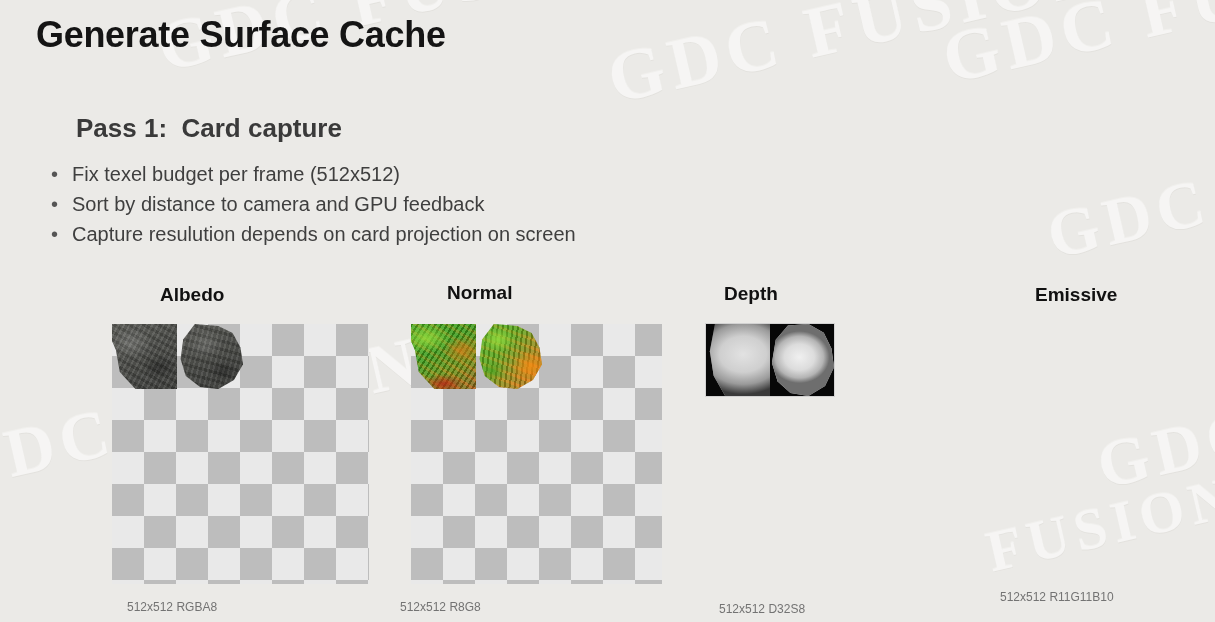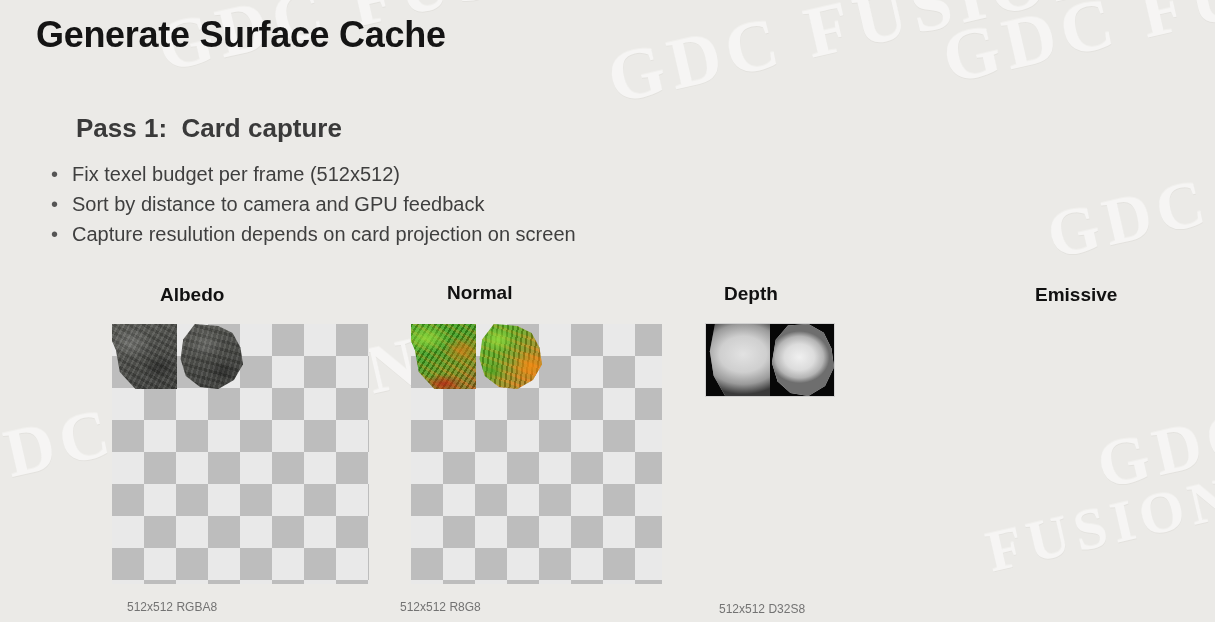--- a/index.html
+++ b/index.html
@@ -250,14 +250,15 @@
     <div class="depth-wrap" style="left:0px; top:0px; width:64px; height:72px;">
       <div class="rock-d1"></div>
     </div>
     <div class="depth-wrap" style="left:64px; top:0px; width:64px; height:72px;">
       <div class="rock-d2"></div>
     </div>
   </div>
   <div class="col-caption" style="left:719px; top:602px;">512x512 D32S8</div>
 
   <div class="col-header" style="left:1001px; top:284px;margin-left:34px;">Emissive</div>
+  <div class="col-caption" style="left:1000px; top:590px;">512x512 R11G11B10</div>
 
 </div>
 
 </body></html>

